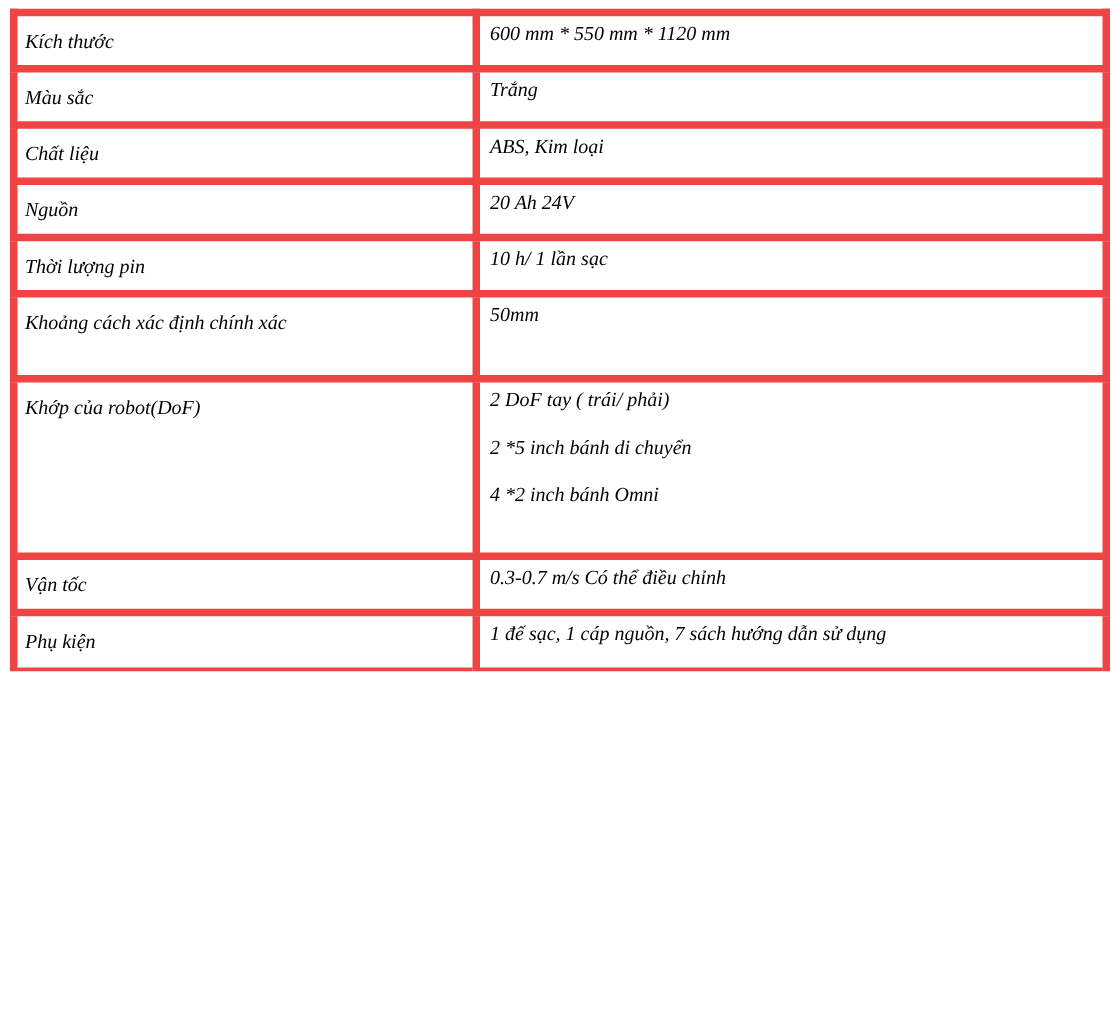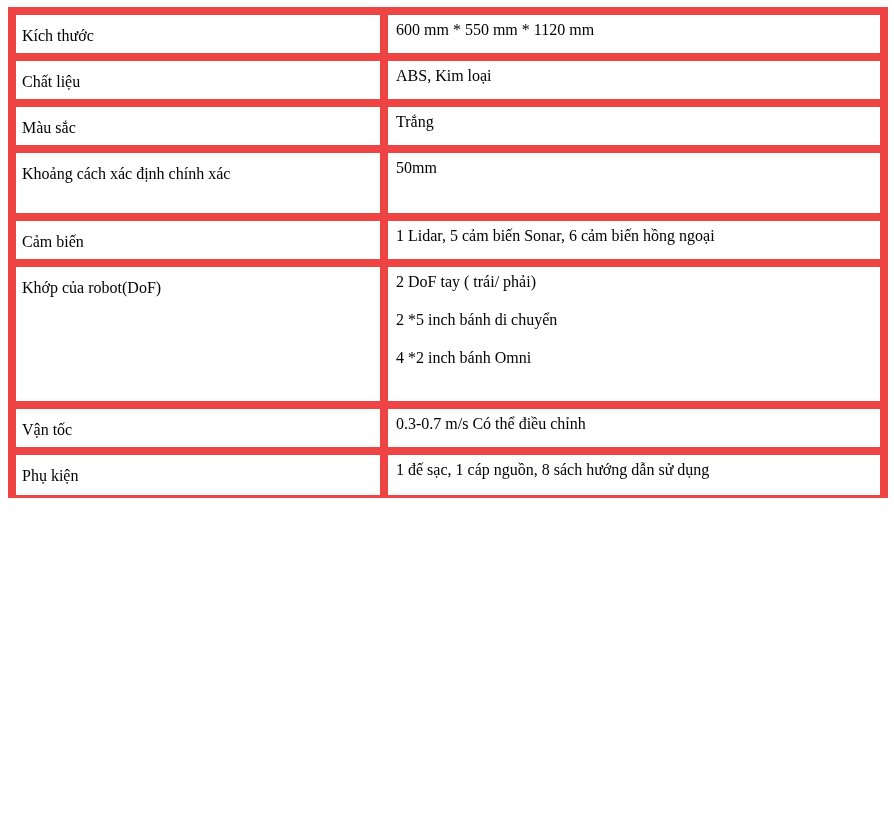--- a/index.html
+++ b/index.html
@@ -17,25 +17,26 @@
     top: 7px;
   }
   table.spec-table {
     border-collapse: collapse;
     table-layout: fixed;
     width: 880px;
     border: 2px solid #000000;
     border-bottom-width: 3px;
   }
   table.spec-table td {
-    border: 8px solid #ef4444;
+    border: 6px solid #ef4444;
     vertical-align: top;
     font-size: 16px;
     line-height: 19px;
     overflow: hidden;
+    font-style: italic;
   }
   td.c1 {
     width: 352px;
     padding: 11px 6px 8px 6px;
   }
   td.c2 {
     padding: 5px 8px 8px 8px;
   }
   tr.r-normal { height: 45px; }
   tr.r-tall   { height: 68px; border-radius: 14px; }
@@ -53,58 +54,64 @@
 <div class="spec-table-wrap">
   <table class="spec-table">
     <tbody>
       <tr class="r-normal">
         <td class="c1"><span>Kích thước</span></td>
         <td class="c2">
             <p class="ln">600 mm * 550 mm * 1120 mm</p>
           </td>
       </tr>
       <tr class="r-normal">
+        <td class="c1"><span>Màu sắc</span></td>
+        <td class="c2">
+            <p class="ln">Trắng</p>
+          </td>
+      </tr>
+      <tr class="r-normal">
         <td class="c1"><span>Chất liệu</span></td>
         <td class="c2">
             <p class="ln">ABS, Kim loại</p>
           </td>
       </tr>
       <tr class="r-normal">
-        <td class="c1"><span>Màu sắc</span></td>
+        <td class="c1"><span>Nguồn</span></td>
         <td class="c2">
-            <p class="ln">Trắng</p>
+            <p class="ln">20 Ah 24V</p>
+          </td>
+      </tr>
+      <tr class="r-normal">
+        <td class="c1"><span>Thời lượng pin</span></td>
+        <td class="c2">
+            <p class="ln">10 h/ 1 lần sạc</p>
           </td>
       </tr>
       <tr class="r-tall">
         <td class="c1"><span>Khoảng cách xác định chính xác</span></td>
         <td class="c2">
             <p class="ln">50mm</p>
-          </td>
-      </tr>
-      <tr class="r-normal">
-        <td class="c1"><span>Cảm biến</span></td>
-        <td class="c2">
-            <p class="ln">1 Lidar, 5 cảm biến Sonar, 6 cảm biến hồng ngoại</p>
           </td>
       </tr>
       <tr class="r-xl">
         <td class="c1"><span>Khớp của robot(DoF)</span></td>
         <td class="c2">
           <p class="ln">2 DoF tay ( trái/ phải)</p>
           <p class="ln">2 *5 inch bánh di chuyển</p>
           <p class="ln">4 *2 inch bánh Omni</p>
         </td>
       </tr>
       <tr class="r-normal">
         <td class="c1"><span>Vận tốc</span></td>
         <td class="c2">
             <p class="ln">0.3-0.7 m/s Có thể điều chỉnh</p>
           </td>
       </tr>
       <tr class="r-normal">
         <td class="c1"><span>Phụ kiện</span></td>
         <td class="c2">
-            <p class="ln">1 đế sạc, 1 cáp nguồn, 8 sách hướng dẫn sử dụng</p>
+            <p class="ln">1 đế sạc, 1 cáp nguồn, 7 sách hướng dẫn sử dụng</p>
           </td>
       </tr>
     </tbody>
   </table>
 </div>
 
 </body></html>

